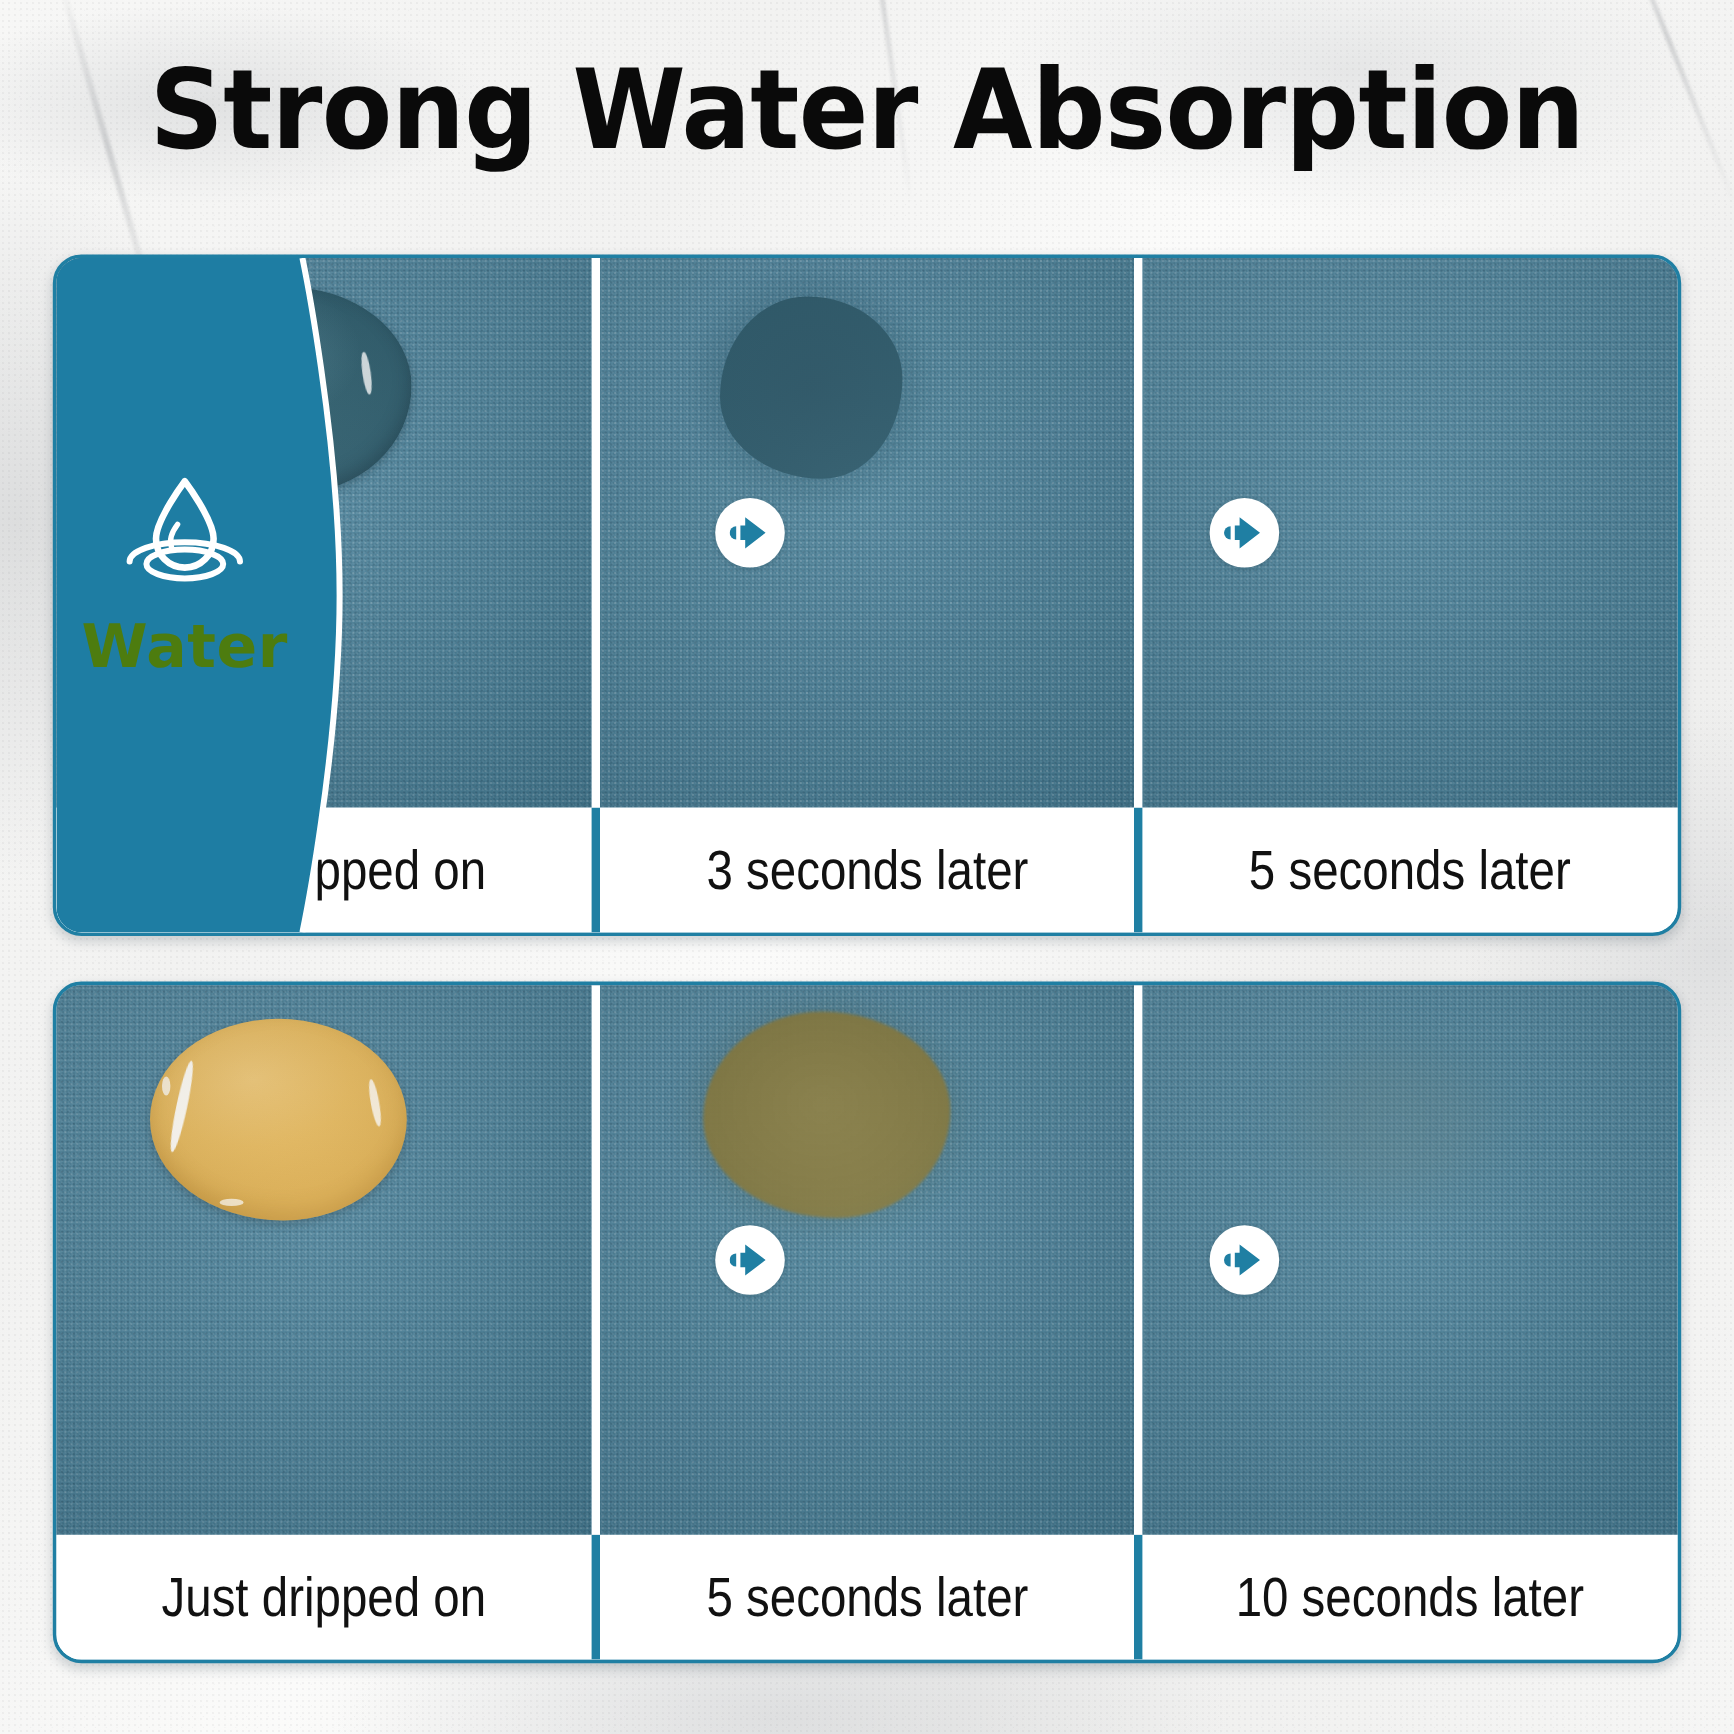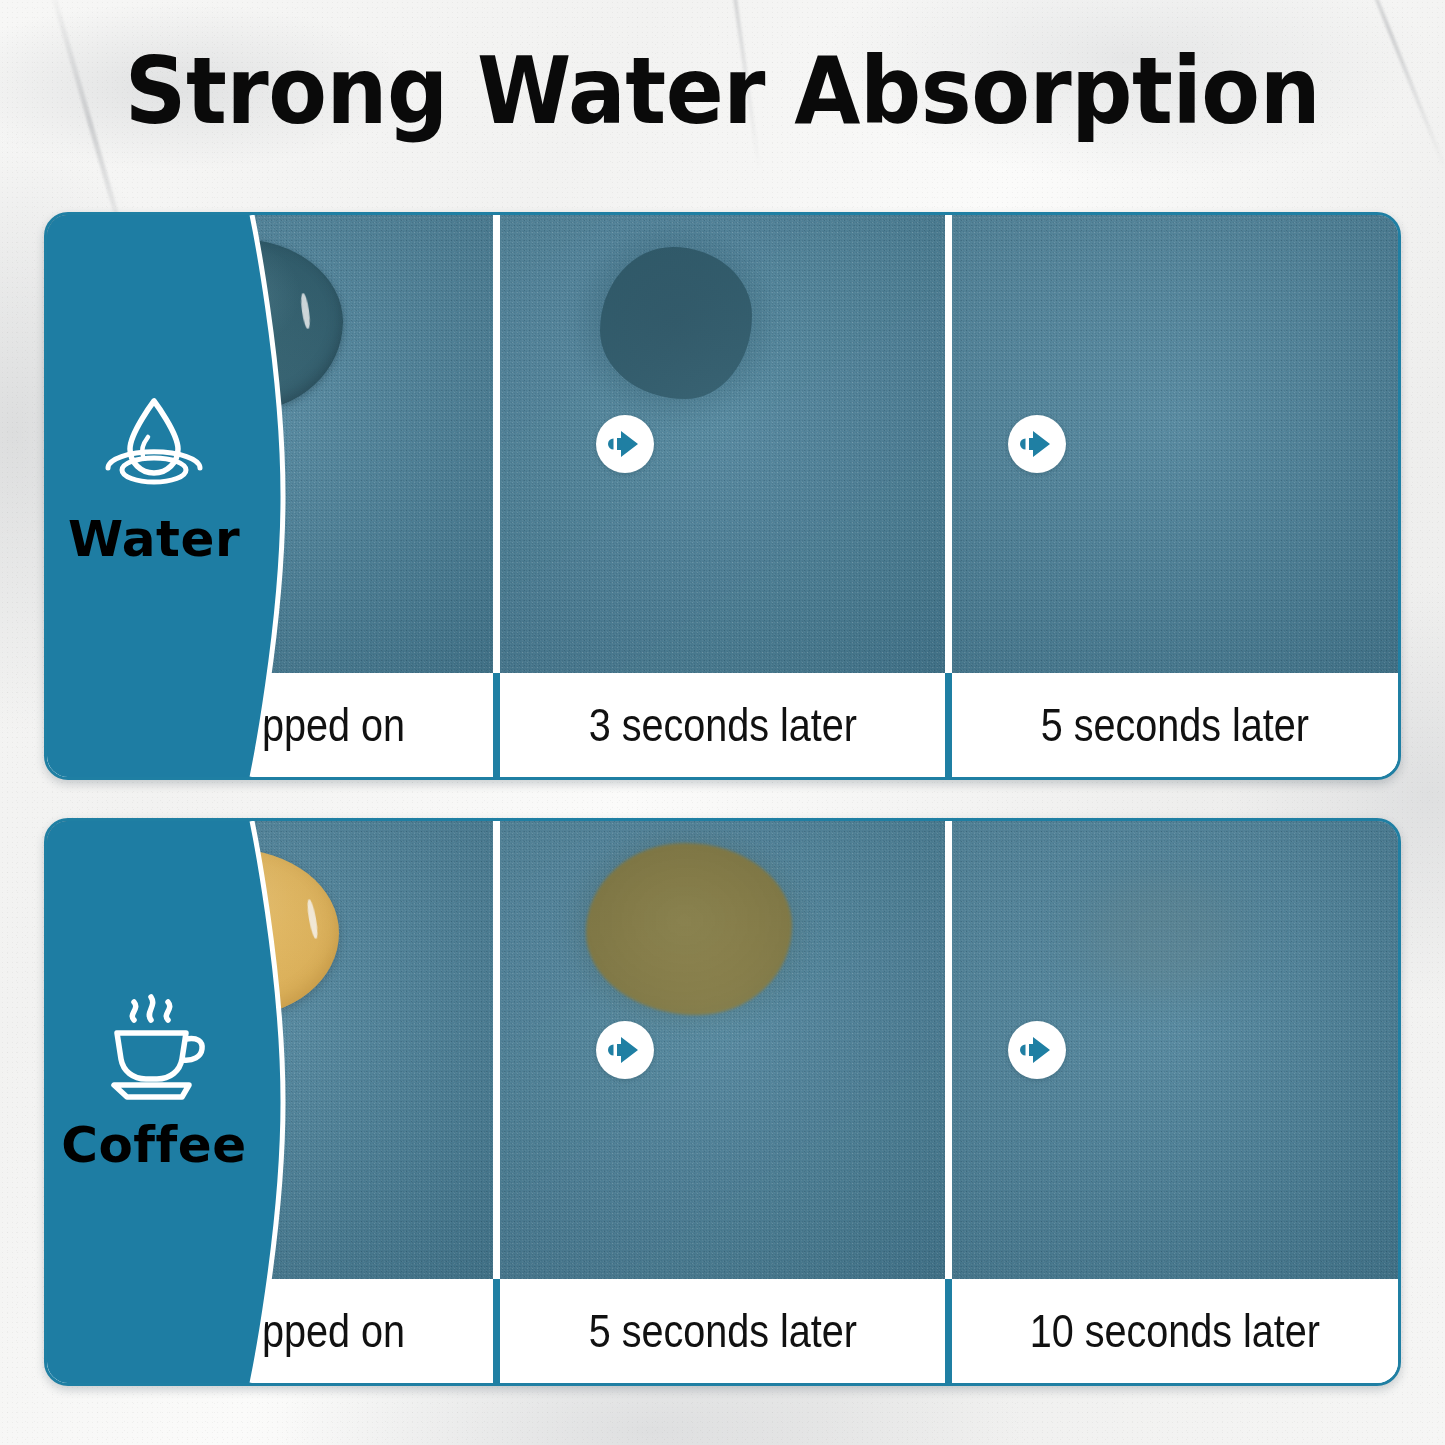--- a/index.html
+++ b/index.html
@@ -241,21 +241,21 @@
   #panel-content-coffee { top:168px; }
 
   .panel-icon { display:block; margin:0 auto; }
 
   .panel-label {
     margin-top:10px;
     font-family:"DejaVu Sans", sans-serif;
     font-weight:bold;
     font-size:50px;
     line-height:56px;
-    color:#000000;
+    color:#4d7c0f;
     letter-spacing:.5px;
   }
 </style>
 </head>
 <body>
 
 <div class="bg-speckle"></div>
 <div class="bg-vein" style="left:-60px; top:120px; width:300px; height:5px; transform:rotate(74deg);"></div>
 <div class="bg-vein" style="left:520px; top:-40px; width:420px; height:4px; transform:rotate(82deg);"></div>
 <div class="bg-vein" style="left:1240px; top:30px; width:300px; height:4px; transform:rotate(68deg);"></div>
@@ -366,32 +366,13 @@
   </div>
 
   <div class="caption-row">
     <div class="caption">Just dripped on</div>
     <div class="cap-div"></div>
     <div class="caption">5 seconds later</div>
     <div class="cap-div"></div>
     <div class="caption">10 seconds later</div>
   </div>
 
-  <div class="label-panel">
-    <svg class="panel-shape" viewBox="0 0 245 562" preserveAspectRatio="none" aria-hidden="true">
-      <path d="M0 0 L205 0 C205 0 236 150 236 281 C236 412 205 562 205 562 L0 562 Z" fill="#1e7da3"></path>
-      <path d="M205 0 C205 0 236 150 236 281 C236 412 205 562 205 562" fill="none" stroke="#ffffff" stroke-width="5"></path>
-    </svg>
-    <div class="panel-content" id="panel-content-coffee">
-      <svg class="panel-icon" width="122" height="118" viewBox="0 0 122 118" aria-hidden="true">
-        <g fill="none" stroke="#ffffff" stroke-width="5.5" stroke-linecap="round">
-          <path d="M41 31 C35 25 47 20 41 13"></path>
-          <path d="M58 31 C52 23 64 17 58 8"></path>
-          <path d="M75 31 C69 25 81 20 75 13"></path>
-        </g>
-        <path d="M24 44 L93 44 L89 70 C87 82 77 90 64 90 L53 90 C40 90 30 82 28 70 Z" fill="none" stroke="#ffffff" stroke-width="5.5" stroke-linejoin="round"></path>
-        <path d="M93 50 C104 48 110 52 109 60 C108 68 100 72 90 71" fill="none" stroke="#ffffff" stroke-width="5.5" stroke-linejoin="round"></path>
-        <path d="M21 96 L96 96 L89 108 L34 108 Z" fill="none" stroke="#ffffff" stroke-width="5.5" stroke-linejoin="round"></path>
-      </svg>
-      <div class="panel-label">Coffee</div>
-    </div>
-  </div>
 </div>
 
 </body></html>

